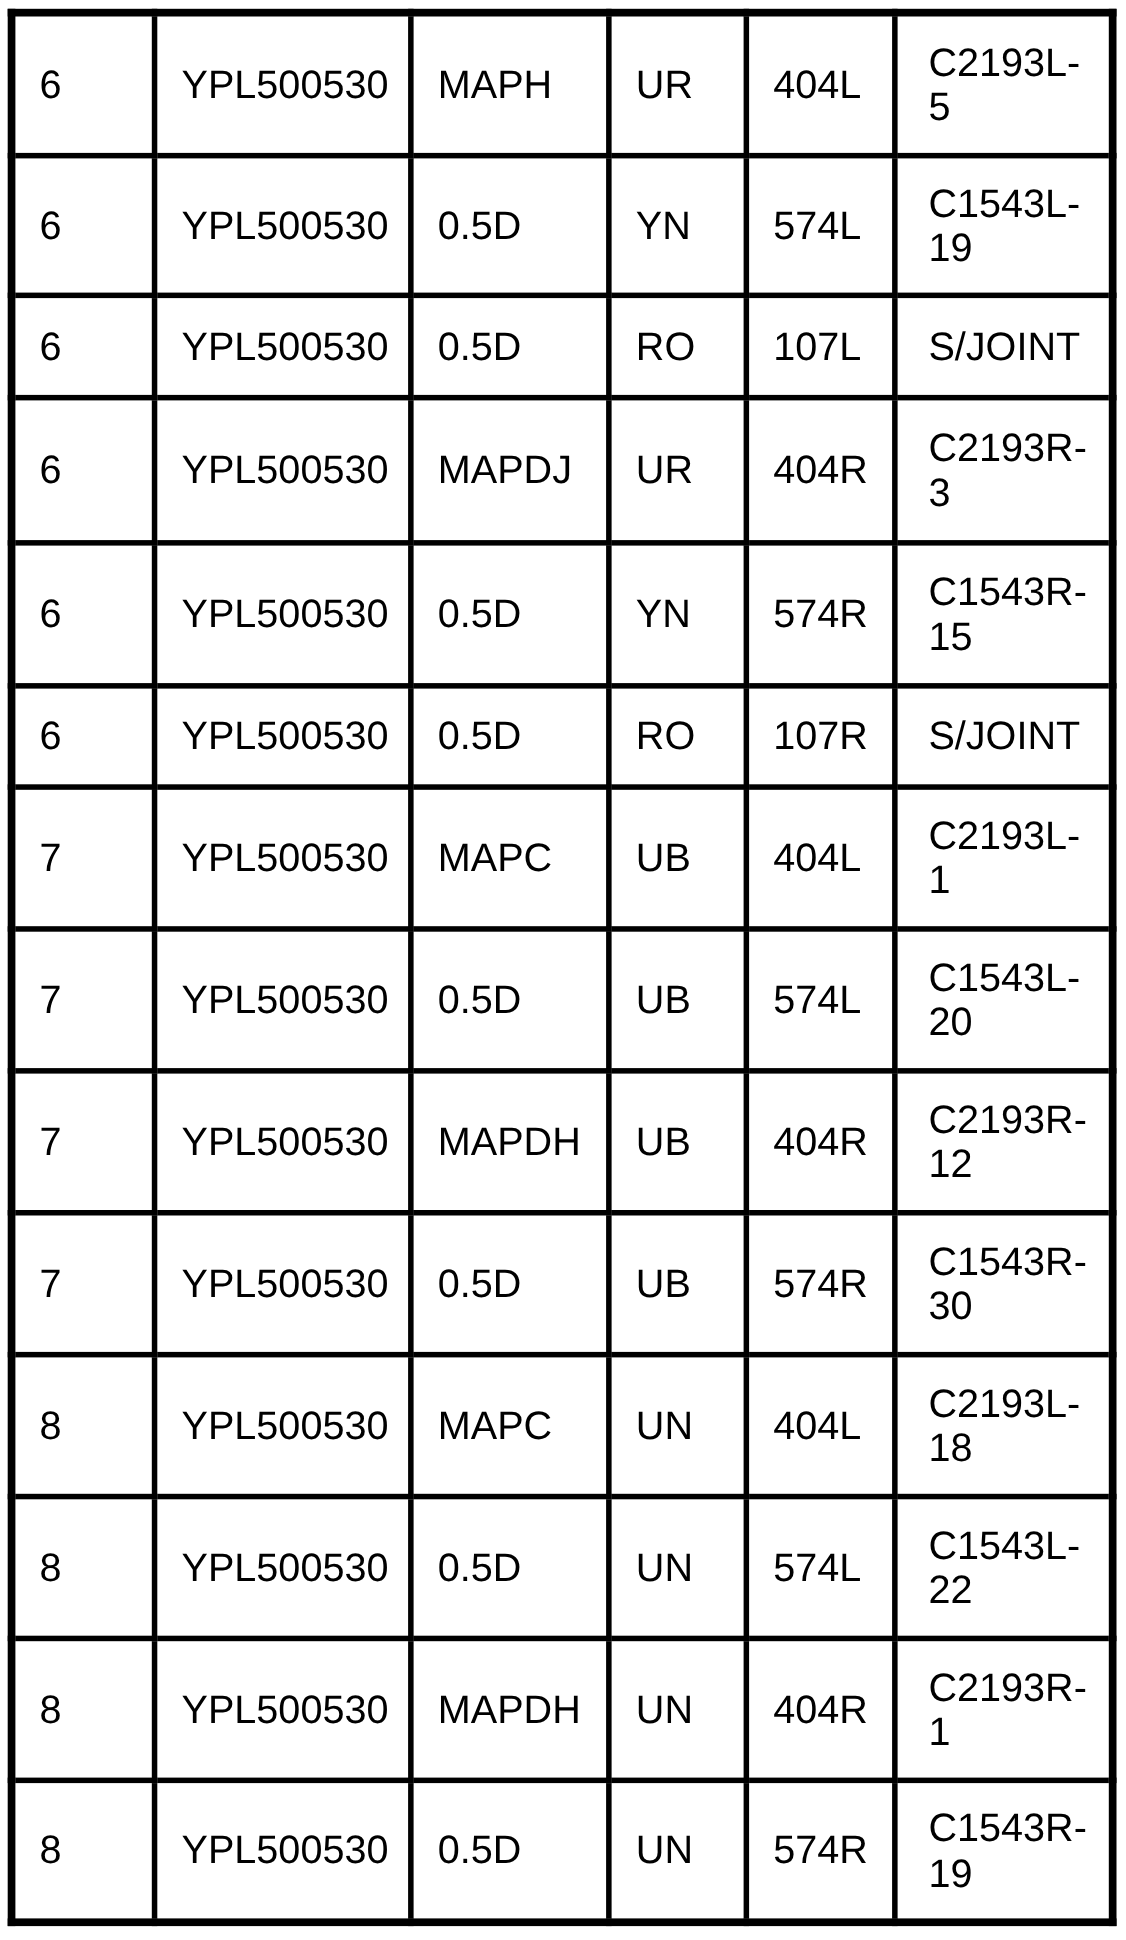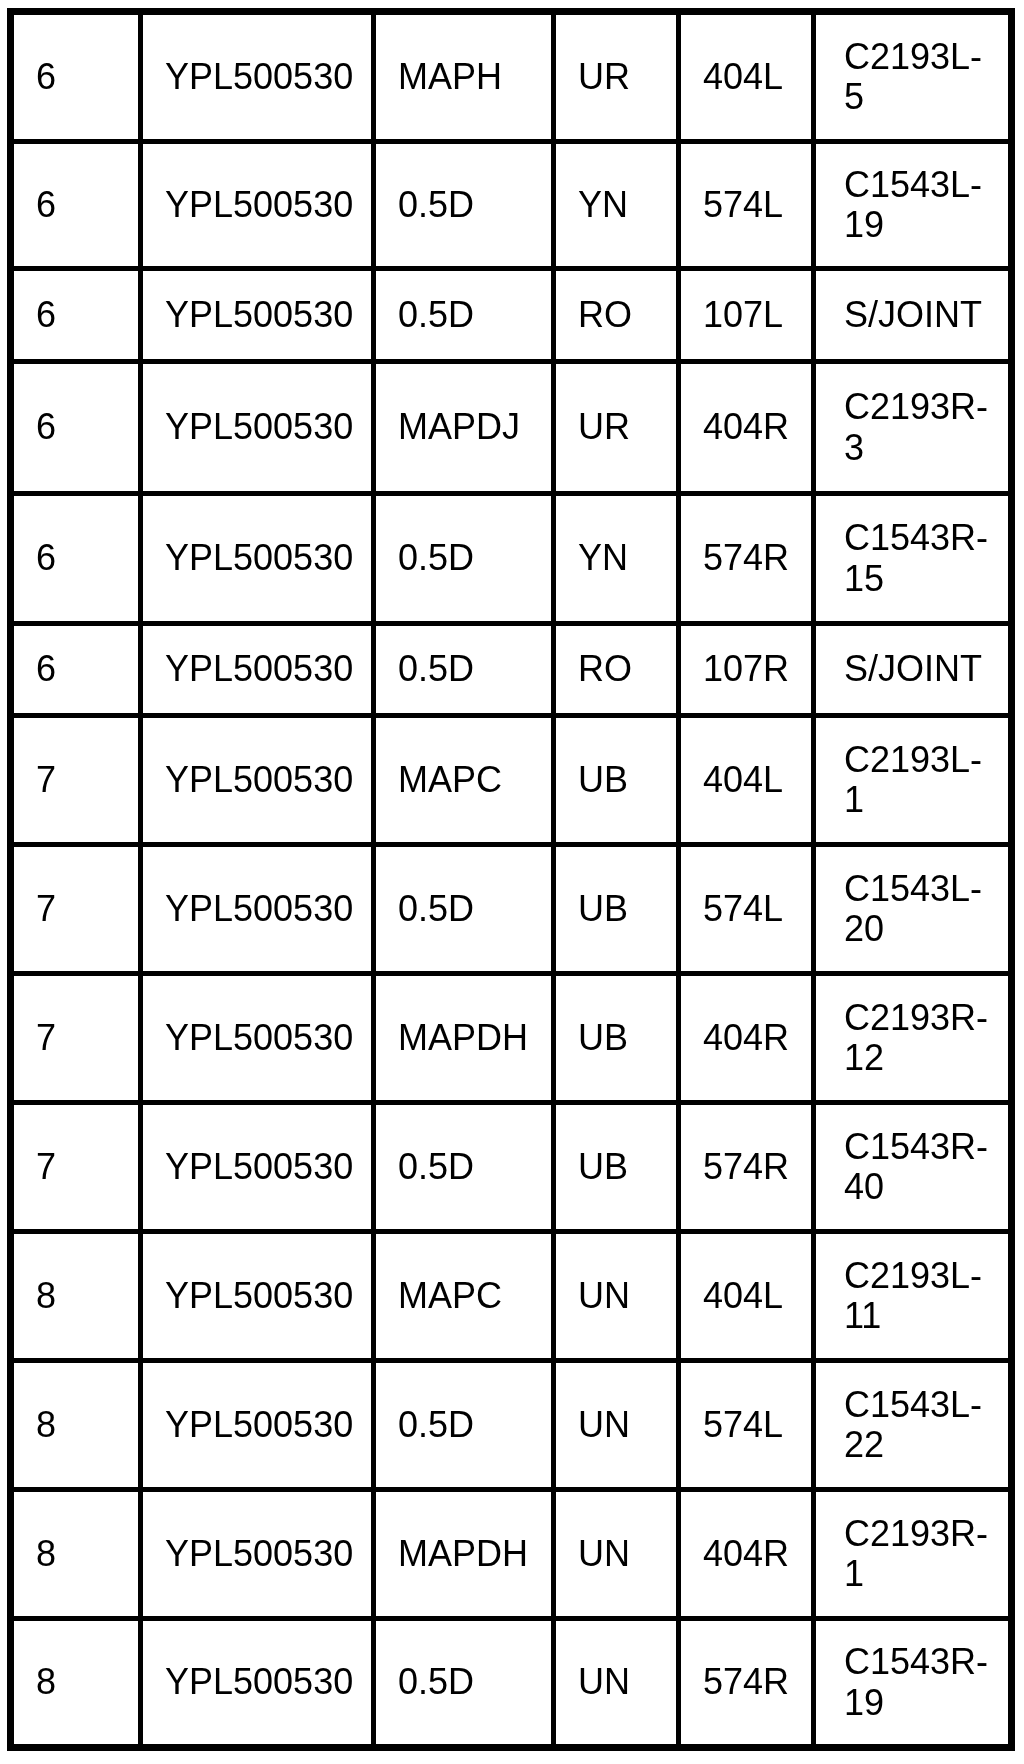--- a/index.html
+++ b/index.html
@@ -137,29 +137,29 @@
           <td class="c4">UB</td>
           <td class="c5">404R</td>
           <td class="c6">C2193R-12</td>
         </tr>
         <tr>
           <td class="c1">7</td>
           <td class="c2">YPL500530</td>
           <td class="c3">0.5D</td>
           <td class="c4">UB</td>
           <td class="c5">574R</td>
-          <td class="c6">C1543R-40</td>
+          <td class="c6">C1543R-30</td>
         </tr>
         <tr>
           <td class="c1">8</td>
           <td class="c2">YPL500530</td>
           <td class="c3">MAPC</td>
           <td class="c4">UN</td>
           <td class="c5">404L</td>
-          <td class="c6">C2193L-11</td>
+          <td class="c6">C2193L-18</td>
         </tr>
         <tr>
           <td class="c1">8</td>
           <td class="c2">YPL500530</td>
           <td class="c3">0.5D</td>
           <td class="c4">UN</td>
           <td class="c5">574L</td>
           <td class="c6">C1543L-22</td>
         </tr>
         <tr>

